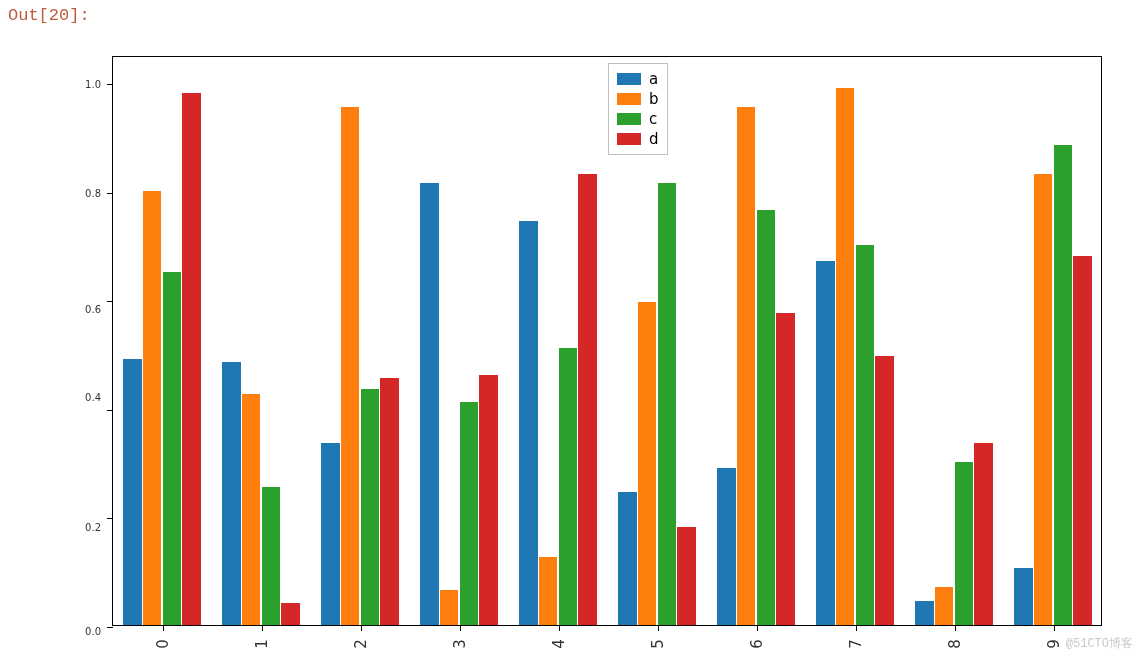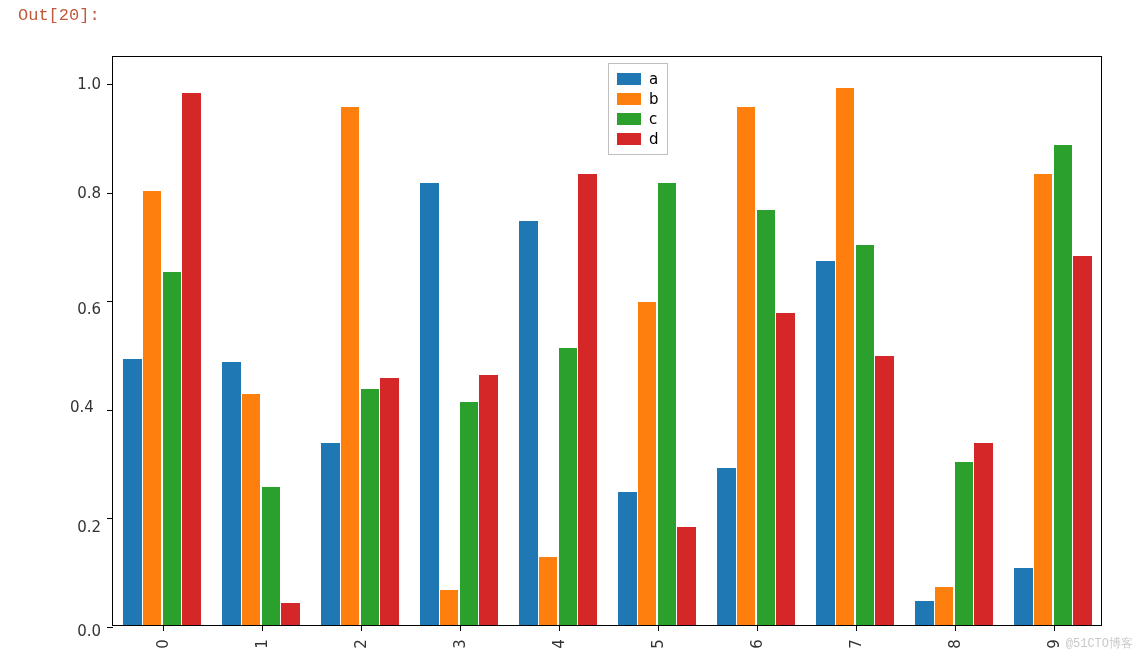--- a/index.html
+++ b/index.html
@@ -7,21 +7,21 @@
       width: 1143px;
       height: 658px;
       background: #ffffff;
       font-family: "DejaVu Sans Mono", "Courier New", monospace;
       position: relative;
       overflow: hidden;
     }
     .output-row {
       display: flex;
       align-items: flex-start;
-      padding: 6px 0 0 18px;
+      padding: 6px 0 0 8px;
       font-size: 17px;
     }
     .prompt {
       color: #bf5b3d;
       min-width: 80px;
       text-align: right;
       margin-right: 12px;
       font-family: "Courier New", monospace;
     }
     .repr {
@@ -45,21 +45,21 @@
       left: -6px;
       width: 6px;
       height: 1px;
       background: #000;
     }
     .ytick-label {
       position: absolute;
       left: -50px;
       width: 38px;
       text-align: right;
-      font-size: 15px;
+      font-size: 10px;
       font-family: "DejaVu Sans", Arial, sans-serif;
       color: #333;
       transform: translateY(-50%);
     }
     .xtick-line {
       position: absolute;
       bottom: -6px;
       width: 1px;
       height: 6px;
       background: #000;
@@ -158,21 +158,21 @@
         <div class="bar" style="left: 920.7px; width: 18.81px; height: 450.571px; background: rgb(255, 127, 14);"></div>
         <div class="bar" style="left: 940.5px; width: 18.81px; height: 480.429px; background: rgb(44, 160, 44);"></div>
         <div class="bar" style="left: 960.3px; width: 18.81px; height: 369.143px; background: rgb(214, 39, 40);"></div>
       </div>
     <div id="yticks">
         <div class="ytick-line" style="top: 570px;"></div>
         <div class="ytick-label" style="top: 574px;">0.0</div>
         <div class="ytick-line" style="top: 461.429px;"></div>
         <div class="ytick-label" style="top: 470px;">0.2</div>
         <div class="ytick-line" style="top: 352.857px;"></div>
-        <div class="ytick-label" style="top: 350px; text-align: center;">0.4</div>
+        <div class="ytick-label" style="top: 340px;">0.4</div>
         <div class="ytick-line" style="top: 244.286px;"></div>
         <div class="ytick-label" style="top: 252px;">0.6</div>
         <div class="ytick-line" style="top: 135.714px;"></div>
         <div class="ytick-label" style="top: 135.714px;">0.8</div>
         <div class="ytick-line" style="top: 27.1429px;"></div>
         <div class="ytick-label" style="top: 27.1429px;">1.0</div>
       </div>
     <div id="xticks">
         <div class="xtick-line" style="left: 49.5px;"></div>
         <div class="xtick-label" style="left: 49.5px;">0</div>

